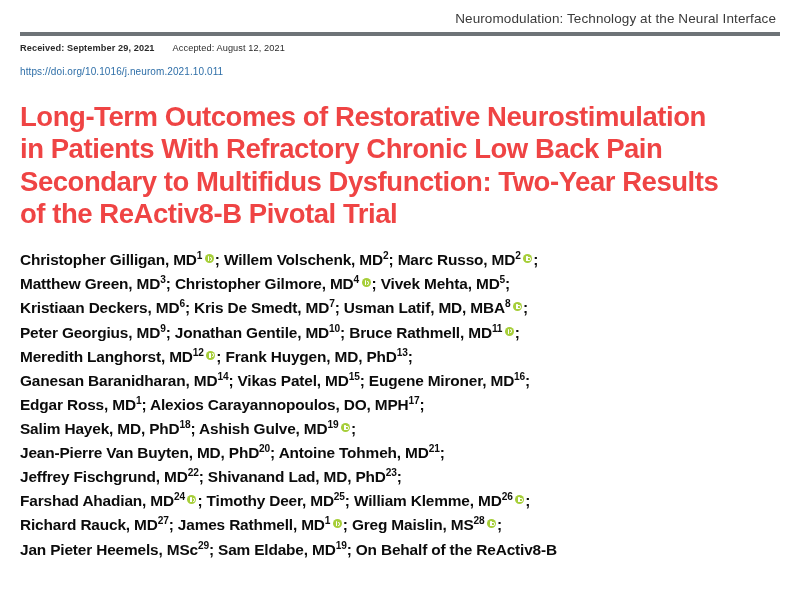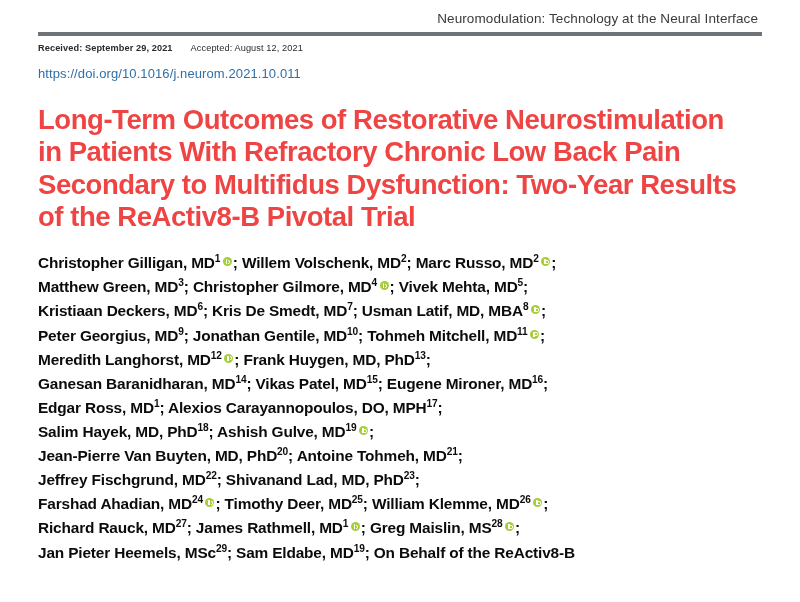--- a/index.html
+++ b/index.html
@@ -14,21 +14,21 @@
     font-family: "Liberation Sans", sans-serif;
     color: #000000;
     position: relative;
   }
 
   .page {
     width: 800px;
     height: 602px;
     position: relative;
     box-sizing: border-box;
-    padding: 0 38px;
+    padding: 0 20px;
   }
 
   
   .journal-head {
     text-align: right;
     font-family: "Liberation Sans", sans-serif;
     font-size: 13.5px;
     letter-spacing: 0.1px;
     color: #3a3a3a;
     padding-top: 11px;
@@ -50,21 +50,21 @@
     font-size: 9.2px;
     color: #2b2b2b;
     letter-spacing: 0.1px;
     white-space: nowrap;
   }
   .dates-line .received { margin-right: 18px; font-weight: bold; }
 
   
   .doi-line {
     margin-top: 13px;
-    font-size: 13px;
+    font-size: 10px;
     color: #2f6fa8;
     letter-spacing: 0.1px;
     text-decoration: none;
     display: inline-block;
     white-space: nowrap;
   }
 
   
   .paper-title {
     margin-top: 22px;
@@ -147,21 +147,21 @@
   </div>
 
   <a class="doi-line" href="#">https://doi.org/10.1016/j.neurom.2021.10.011</a>
 
   <div class="paper-title">Long-Term Outcomes of Restorative Neurostimulation in Patients With Refractory Chronic Low Back Pain Secondary to Multifidus Dysfunction: Two-Year Results of the ReActiv8-B Pivotal Trial</div>
 
   <div class="authors" id="authors-block">
       <div class="author-line"><span>Christopher Gilligan, MD</span><sup>1</sup><span class="orcid-icon"></span><span>; </span><span>Willem Volschenk, MD</span><sup>2</sup><span>; </span><span>Marc Russo, MD</span><sup>2</sup><span class="orcid-icon"></span><span>;</span></div>
       <div class="author-line"><span>Matthew Green, MD</span><sup>3</sup><span>; </span><span>Christopher Gilmore, MD</span><sup>4</sup><span class="orcid-icon"></span><span>; </span><span>Vivek Mehta, MD</span><sup>5</sup><span>;</span></div>
       <div class="author-line"><span>Kristiaan Deckers, MD</span><sup>6</sup><span>; </span><span>Kris De Smedt, MD</span><sup>7</sup><span>; </span><span>Usman Latif, MD, MBA</span><sup>8</sup><span class="orcid-icon"></span><span>;</span></div>
-      <div class="author-line"><span>Peter Georgius, MD</span><sup>9</sup><span>; </span><span>Jonathan Gentile, MD</span><sup>10</sup><span>; </span><span>Tohmeh Mitchell, MD</span><sup>11</sup><span class="orcid-icon"></span><span>;</span></div>
+      <div class="author-line"><span>Peter Georgius, MD</span><sup>9</sup><span>; </span><span>Jonathan Gentile, MD</span><sup>10</sup><span>; </span><span>Bruce Rathmell, MD</span><sup>11</sup><span class="orcid-icon"></span><span>;</span></div>
       <div class="author-line"><span>Meredith Langhorst, MD</span><sup>12</sup><span class="orcid-icon"></span><span>; </span><span>Frank Huygen, MD, PhD</span><sup>13</sup><span>;</span></div>
       <div class="author-line"><span>Ganesan Baranidharan, MD</span><sup>14</sup><span>; </span><span>Vikas Patel, MD</span><sup>15</sup><span>; </span><span>Eugene Mironer, MD</span><sup>16</sup><span>;</span></div>
       <div class="author-line"><span>Edgar Ross, MD</span><sup>1</sup><span>; </span><span>Alexios Carayannopoulos, DO, MPH</span><sup>17</sup><span>;</span></div>
       <div class="author-line"><span>Salim Hayek, MD, PhD</span><sup>18</sup><span>; </span><span>Ashish Gulve, MD</span><sup>19</sup><span class="orcid-icon"></span><span>;</span></div>
       <div class="author-line"><span>Jean-Pierre Van Buyten, MD, PhD</span><sup>20</sup><span>; </span><span>Antoine Tohmeh, MD</span><sup>21</sup><span>;</span></div>
       <div class="author-line"><span>Jeffrey Fischgrund, MD</span><sup>22</sup><span>; </span><span>Shivanand Lad, MD, PhD</span><sup>23</sup><span>;</span></div>
       <div class="author-line"><span>Farshad Ahadian, MD</span><sup>24</sup><span class="orcid-icon"></span><span>; </span><span>Timothy Deer, MD</span><sup>25</sup><span>; </span><span>William Klemme, MD</span><sup>26</sup><span class="orcid-icon"></span><span>;</span></div>
       <div class="author-line"><span>Richard Rauck, MD</span><sup>27</sup><span>; </span><span>James Rathmell, MD</span><sup>1</sup><span class="orcid-icon"></span><span>; </span><span>Greg Maislin, MS</span><sup>28</sup><span class="orcid-icon"></span><span>;</span></div>
       <div class="author-line"><span>Jan Pieter Heemels, MSc</span><sup>29</sup><span>; </span><span>Sam Eldabe, MD</span><sup>19</sup><span>; </span><span>On Behalf of the ReActiv8-B</span></div>
     </div>

